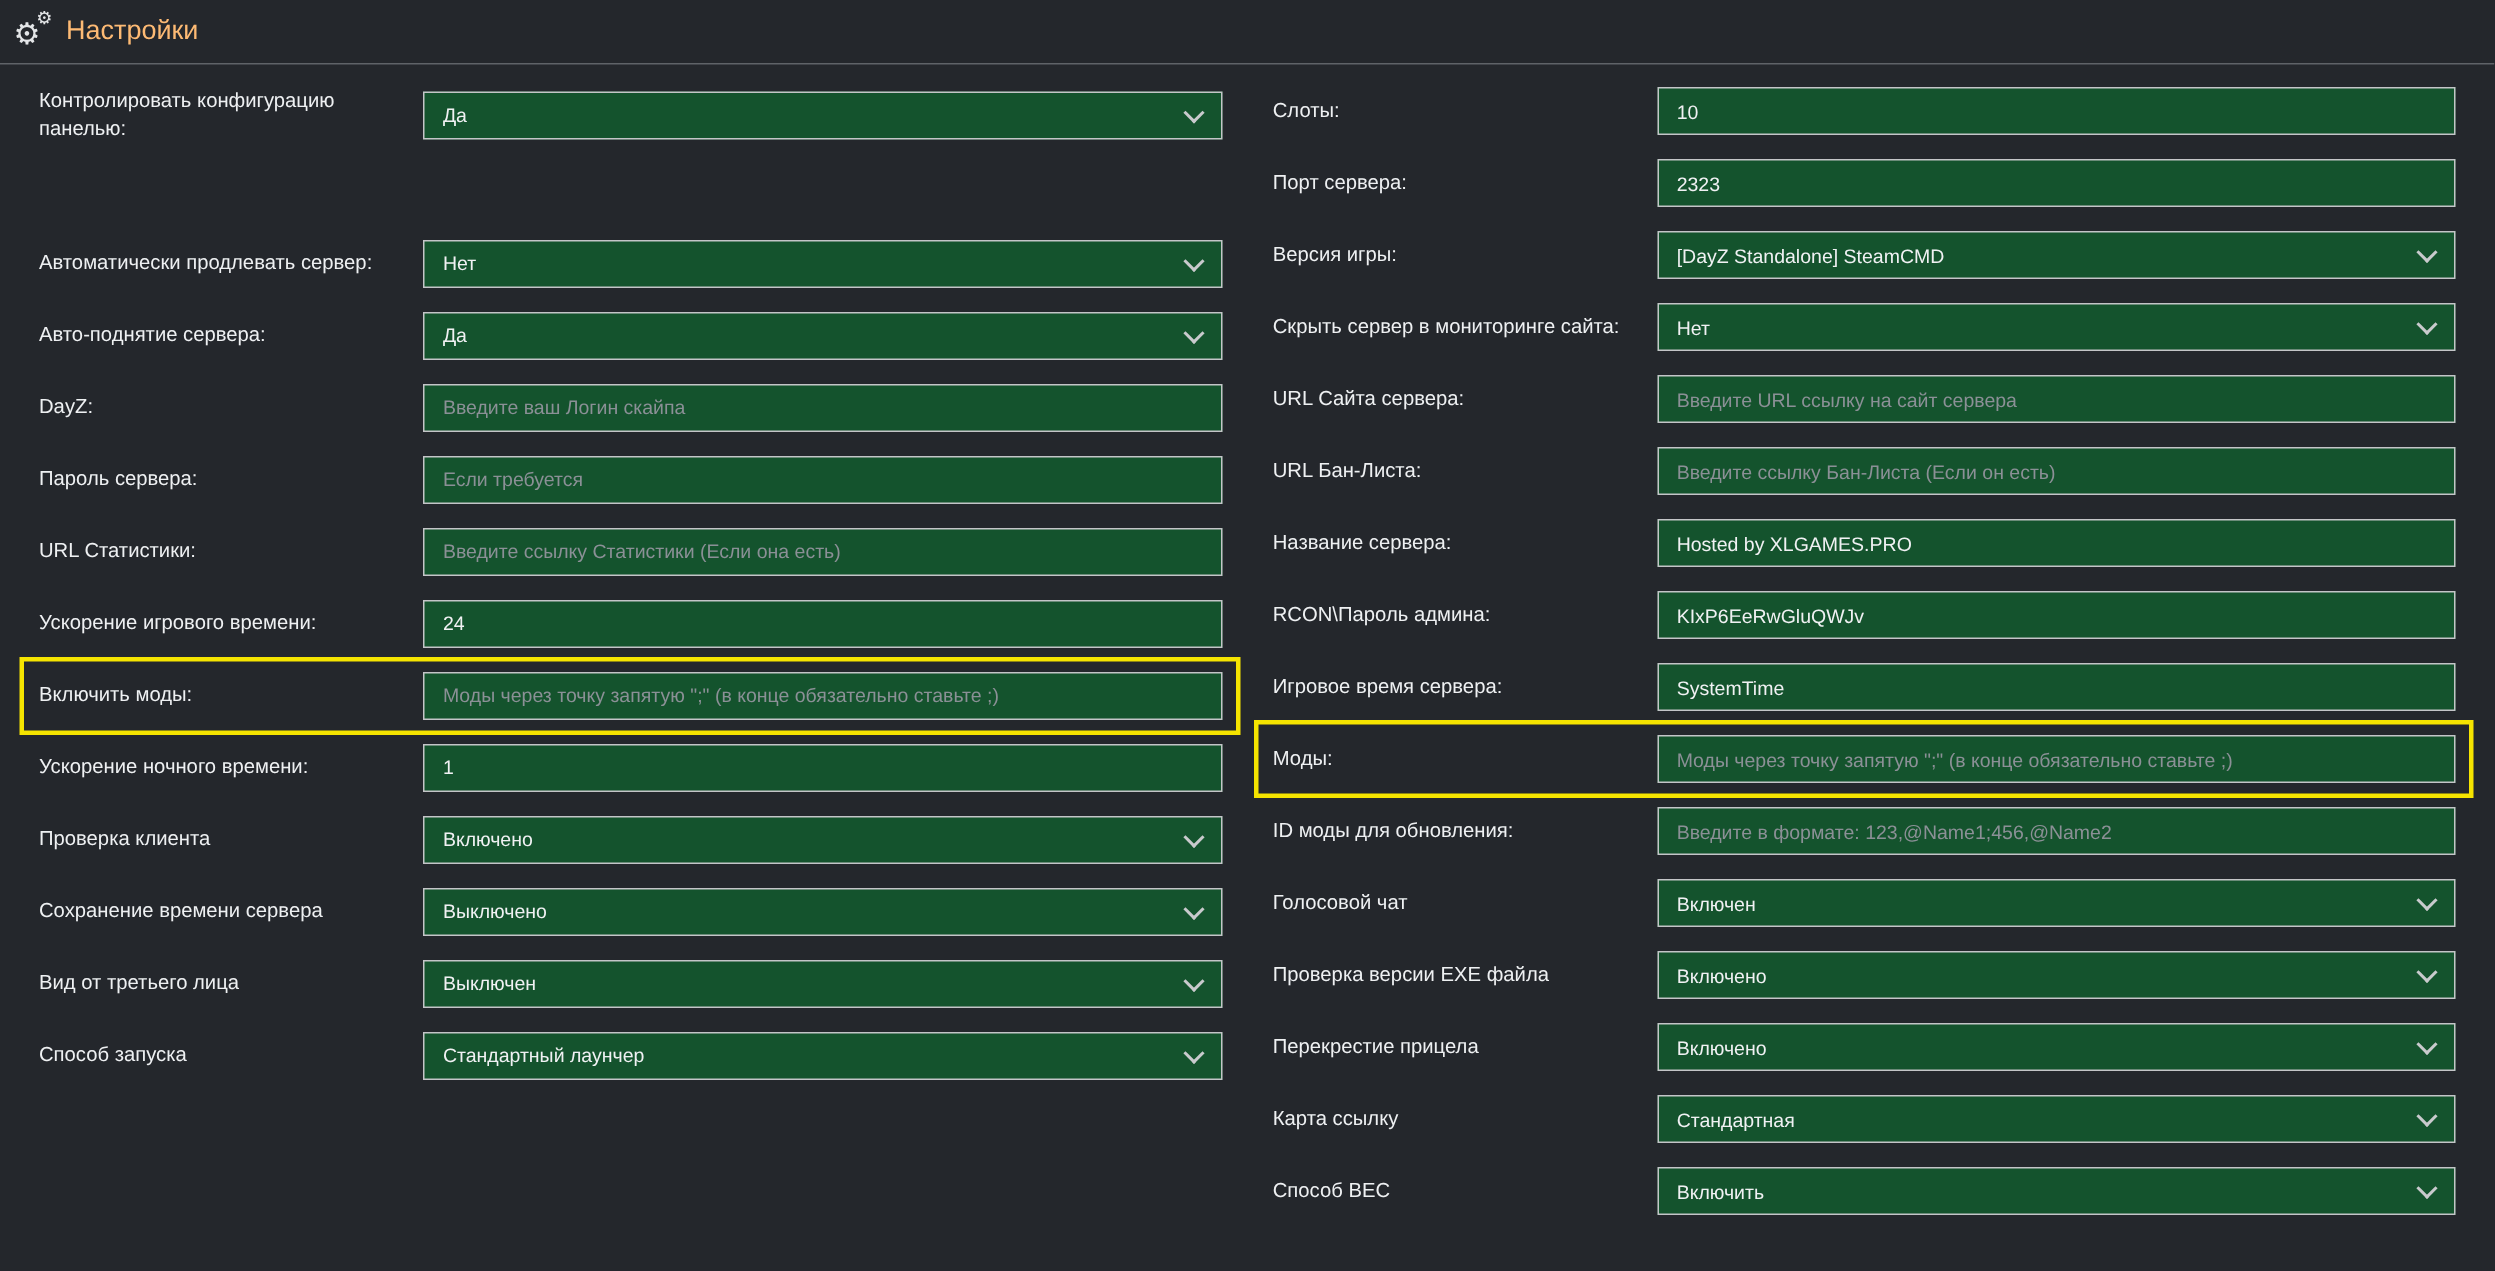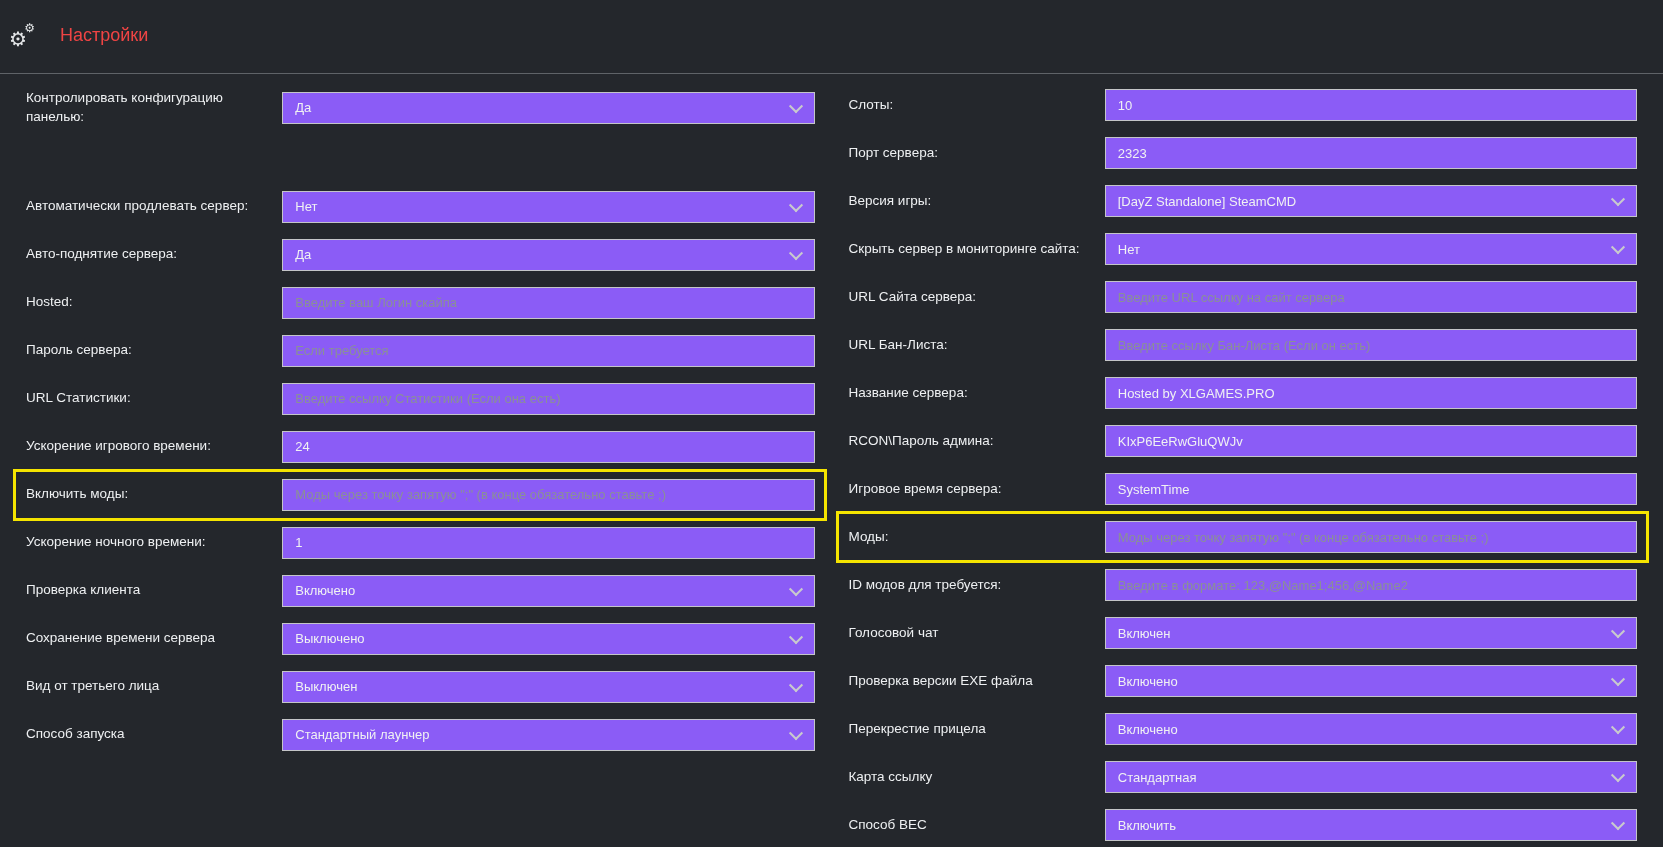--- a/index.html
+++ b/index.html
@@ -6,32 +6,32 @@
   body{
     width:1663px;height:847px;overflow:hidden;
     background:#24272c;
     font-family:"Liberation Sans",sans-serif;
     color:#eef0f2;
   }
   .header{display:flex;align-items:center;gap:9px;padding:9px 9px 11px;}
   .gears{position:relative;display:inline-block;width:26px;height:22px;color:#e4e6e8;}
   .g1{position:absolute;left:0;bottom:-2px;font-size:20px;line-height:1;}
   .g2{position:absolute;right:0;top:-3px;font-size:12px;line-height:1;}
-  .title{margin:16px;font-size:18px;font-weight:400;color:#ef4444;}
+  .title{margin:0;font-size:18px;font-weight:400;color:#fdba74;}
   .divider{border-top:1px solid #5f6368;height:0;}
   .content{display:grid;grid-template-columns:1fr 1fr;column-gap:34px;padding:15px 26px;}
   .col{display:flex;flex-direction:column;gap:16px;min-width:0;}
   .row{display:flex;align-items:center;min-height:32px;}
   .row.spacer{visibility:hidden;}
   .lbl{width:32.5%;flex:none;padding-right:12px;box-sizing:border-box;
        font-size:13.5px;line-height:1.4;color:#eef0f2;}
   .ctl{flex:1;min-width:0;}
   input.txt,select.sel{
     width:100%;height:32px;box-sizing:border-box;border-radius:0;
-    background:#8b5cf6;border:1px solid #c4c5c8;color:#f0f1f3;
+    background:#14532d;border:1px solid #c4c5c8;color:#f0f1f3;
     font-family:"Liberation Sans",sans-serif;font-size:13px;padding:0 12px;outline:none;
   }
   input.txt::placeholder{color:#8b9096;opacity:1;}
   select.sel{appearance:none;-webkit-appearance:none;-moz-appearance:none;padding-right:36px;}
   .selwrap{position:relative;}
   .chev{position:absolute;right:14px;top:50%;width:8px;height:8px;
         border-right:2px solid #c9cacd;border-bottom:2px solid #c9cacd;
         transform:translateY(-68%) rotate(45deg);pointer-events:none;}
   .row.hl{border:3px solid #f5e400;margin:-10px -12px -10px -13px;padding:7px 9px 7px 10px;}
 </style>
@@ -62,21 +62,21 @@
           <div class="selwrap"><select class="sel"><option>Нет</option></select><span class="chev"></span></div>
         </div>
       </div>
       <div class="row">
         <label class="lbl">Авто-поднятие сервера:</label>
         <div class="ctl">
           <div class="selwrap"><select class="sel"><option>Да</option></select><span class="chev"></span></div>
         </div>
       </div>
       <div class="row">
-        <label class="lbl">Hosted:</label>
+        <label class="lbl">DayZ:</label>
         <div class="ctl"><input class="txt" type="text" placeholder="Введите ваш Логин скайпа" style=""></div>
       </div>
       <div class="row">
         <label class="lbl">Пароль сервера:</label>
         <div class="ctl"><input class="txt" type="text" placeholder="Если требуется" style=""></div>
       </div>
       <div class="row">
         <label class="lbl">URL Статистики:</label>
         <div class="ctl"><input class="txt" type="text" placeholder="Введите ссылку Статистики (Если она есть)" style=""></div>
       </div>
@@ -156,21 +156,21 @@
       </div>
       <div class="row">
         <label class="lbl">Игровое время сервера:</label>
         <div class="ctl"><input class="txt" type="text" value="SystemTime" style=""></div>
       </div>
       <div class="row hl">
         <label class="lbl">Моды:</label>
         <div class="ctl"><input class="txt" type="text" placeholder="Моды через точку запятую &quot;;&quot; (в конце обязательно ставьте ;)" style=""></div>
       </div>
       <div class="row">
-        <label class="lbl">ID модов для требуется:</label>
+        <label class="lbl">ID моды для обновления:</label>
         <div class="ctl"><input class="txt" type="text" placeholder="Введите в формате: 123,@Name1;456,@Name2" style=""></div>
       </div>
       <div class="row">
         <label class="lbl">Голосовой чат</label>
         <div class="ctl">
           <div class="selwrap"><select class="sel"><option>Включен</option></select><span class="chev"></span></div>
         </div>
       </div>
       <div class="row">
         <label class="lbl">Проверка версии EXE файла</label>

